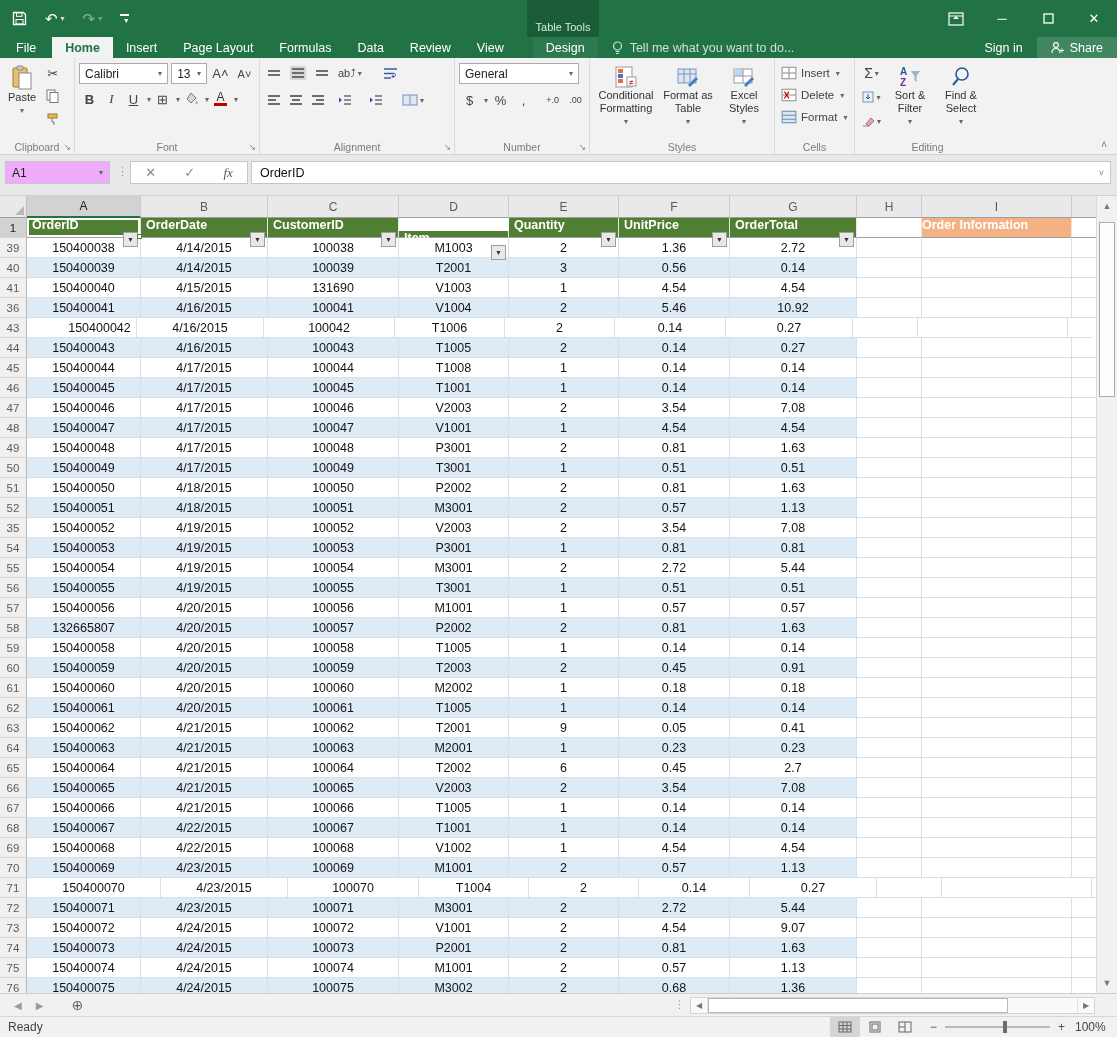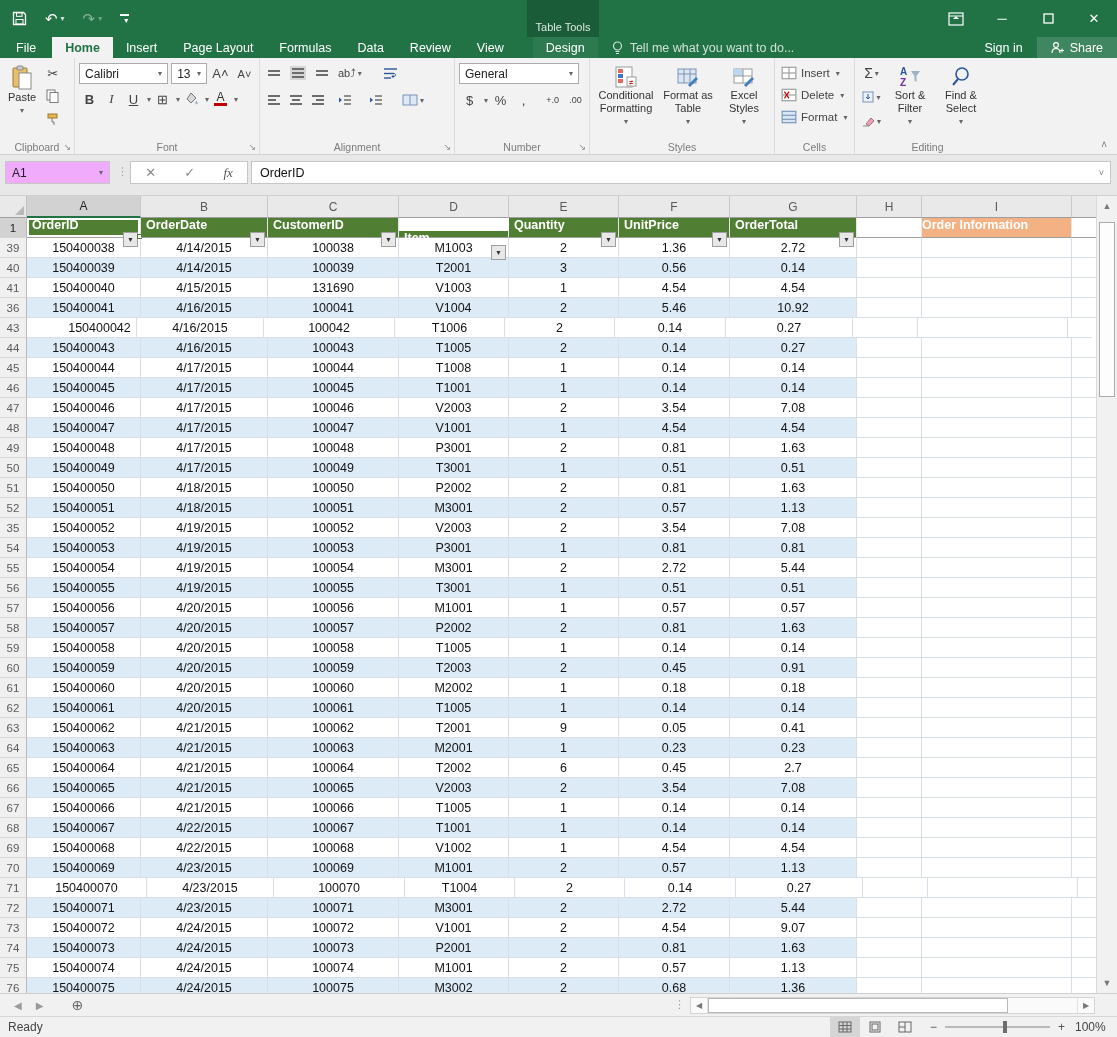--- a/index.html
+++ b/index.html
@@ -753,21 +753,21 @@
           <div class="cell" style="width: 110px;">M1001</div>
           <div class="cell" style="width: 110px;">1</div>
           <div class="cell" style="width: 111px;">0.57</div>
           <div class="cell" style="width: 127px;">0.57</div>
           <div class="cell" style="width: 65px;"></div>
           <div class="cell" style="width: 150px;"></div>
           <div class="cell" style="width: 24px; border-right: none;"></div>
         </div>
         <div class="grow-line">
           <div class="rowhead">58</div>
-          <div class="cell band" style="width: 114px;">150400057</div>
+          <div class="cell band" style="width: 114px;">132665807</div>
           <div class="cell band" style="width: 127px;">4/20/2015</div>
           <div class="cell band" style="width: 131px;">100057</div>
           <div class="cell band" style="width: 110px;">P2002</div>
           <div class="cell band" style="width: 110px;">2</div>
           <div class="cell band" style="width: 111px;">0.81</div>
           <div class="cell band" style="width: 127px;">1.63</div>
           <div class="cell" style="width: 65px;"></div>
           <div class="cell" style="width: 150px;"></div>
           <div class="cell" style="width: 24px; border-right: none;"></div>
         </div>
@@ -922,21 +922,21 @@
           <div class="cell band" style="width: 110px;">M1001</div>
           <div class="cell band" style="width: 110px;">2</div>
           <div class="cell band" style="width: 111px;">0.57</div>
           <div class="cell band" style="width: 127px;">1.13</div>
           <div class="cell" style="width: 65px;"></div>
           <div class="cell" style="width: 150px;"></div>
           <div class="cell" style="width: 24px; border-right: none;"></div>
         </div>
         <div class="grow-line">
           <div class="rowhead">71</div>
-          <div class="cell" style="width: 120px;">150400070</div>
+          <div class="cell" style="width: 134px;">150400070</div>
           <div class="cell" style="width: 127px;">4/23/2015</div>
           <div class="cell" style="width: 131px;">100070</div>
           <div class="cell" style="width: 110px;">T1004</div>
           <div class="cell" style="width: 110px;">2</div>
           <div class="cell" style="width: 111px;">0.14</div>
           <div class="cell" style="width: 127px;">0.27</div>
           <div class="cell" style="width: 65px;"></div>
           <div class="cell" style="width: 150px;"></div>
           <div class="cell" style="width: 24px; border-right: none;"></div>
         </div>

